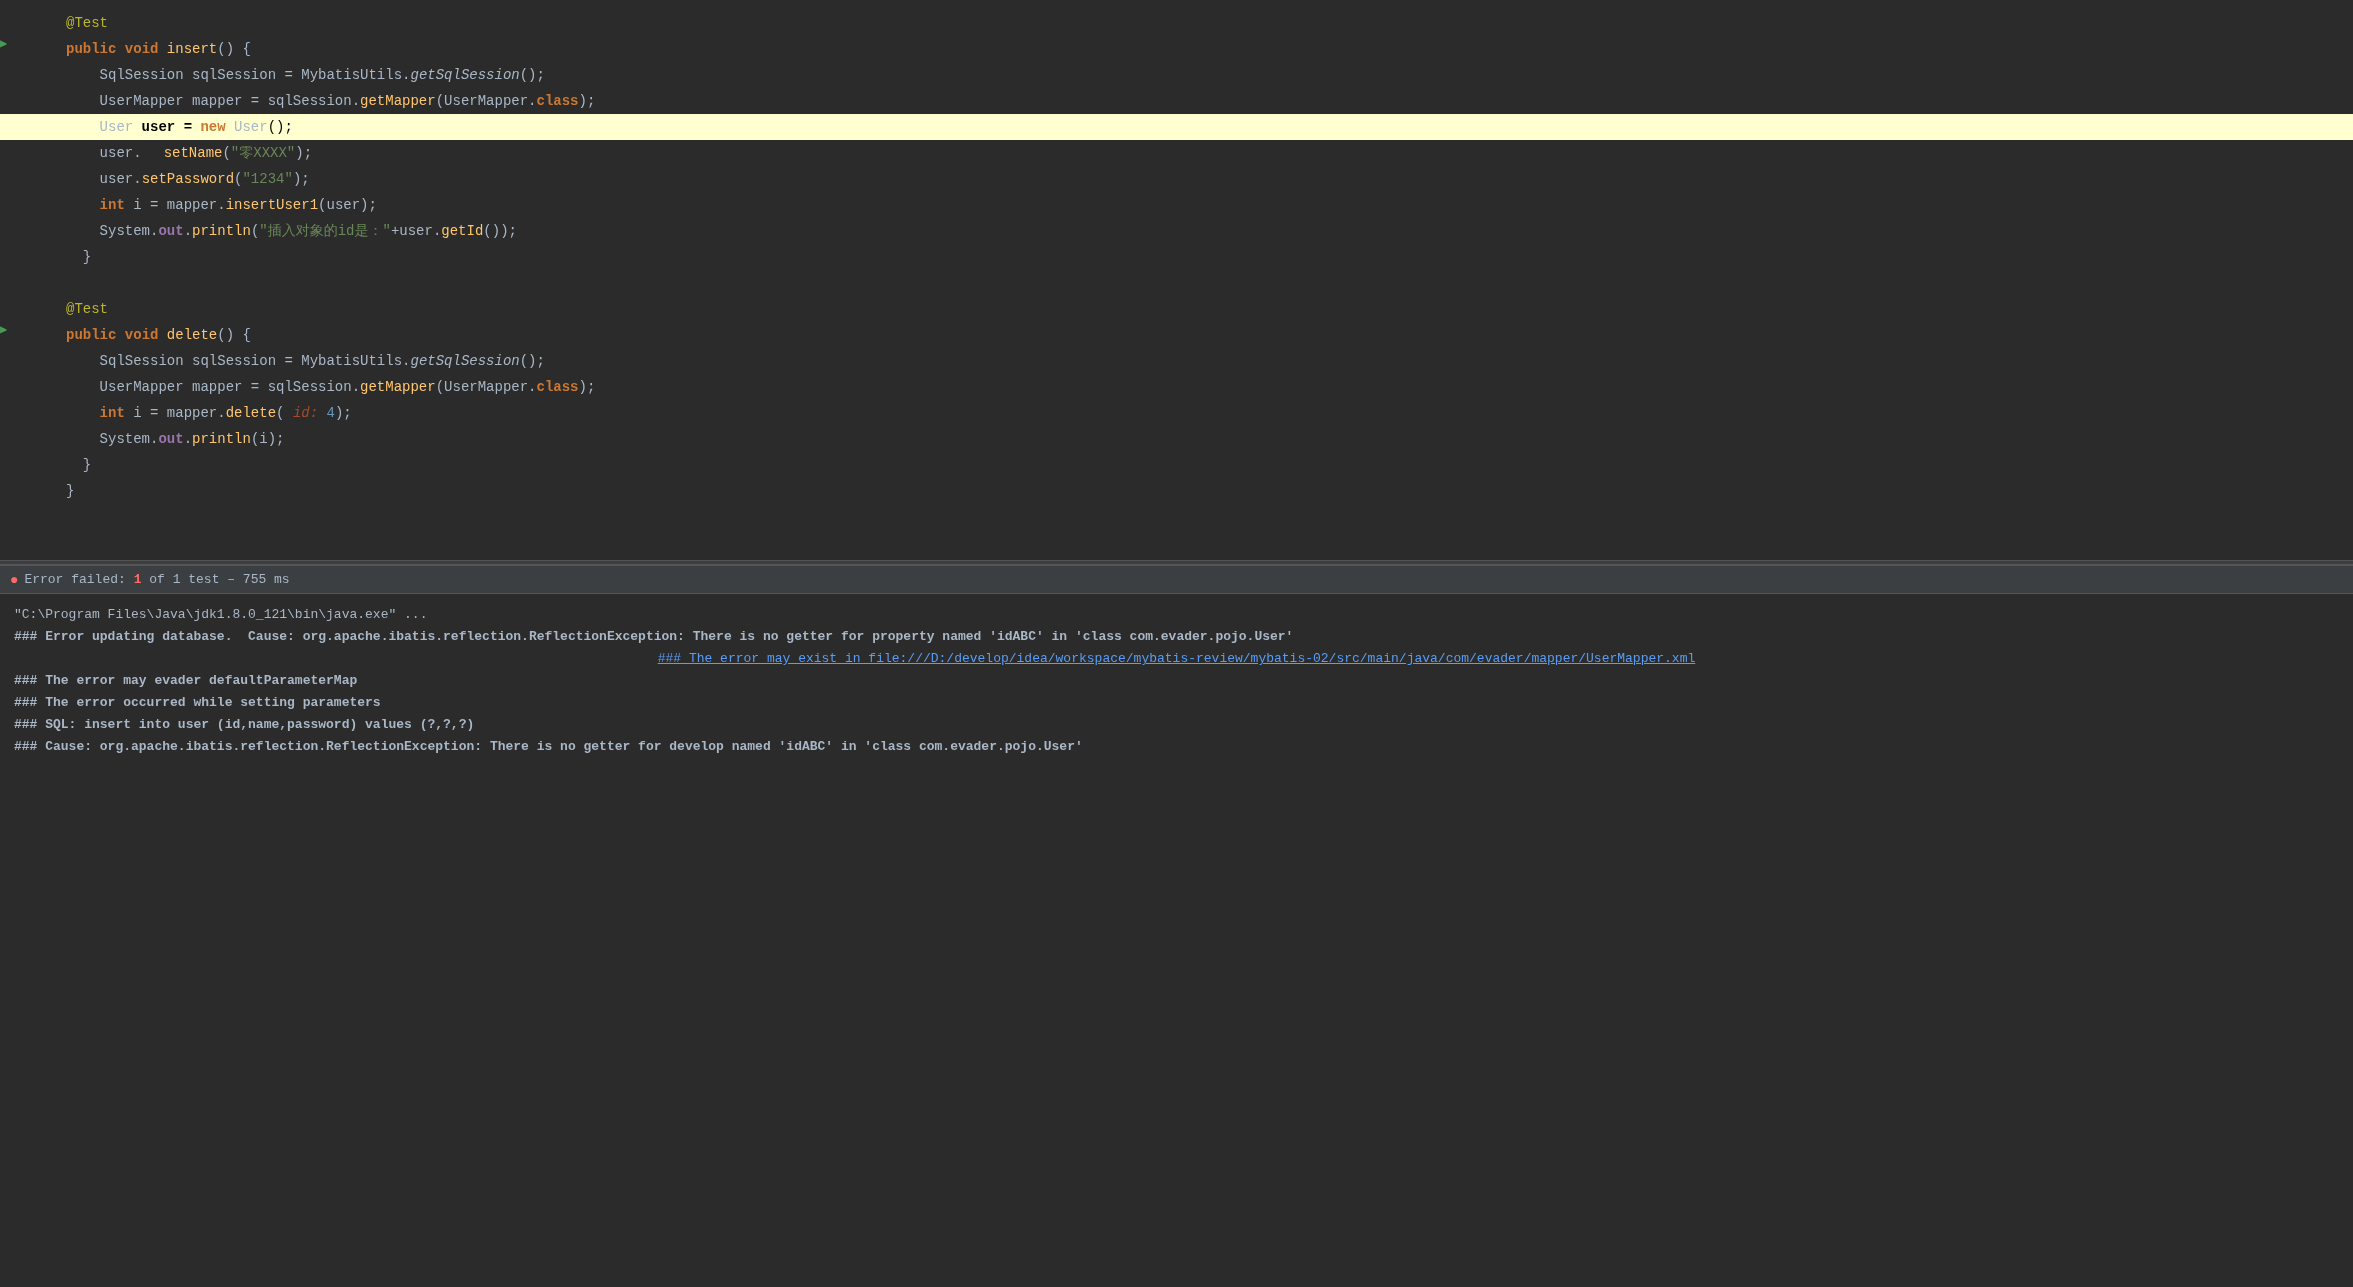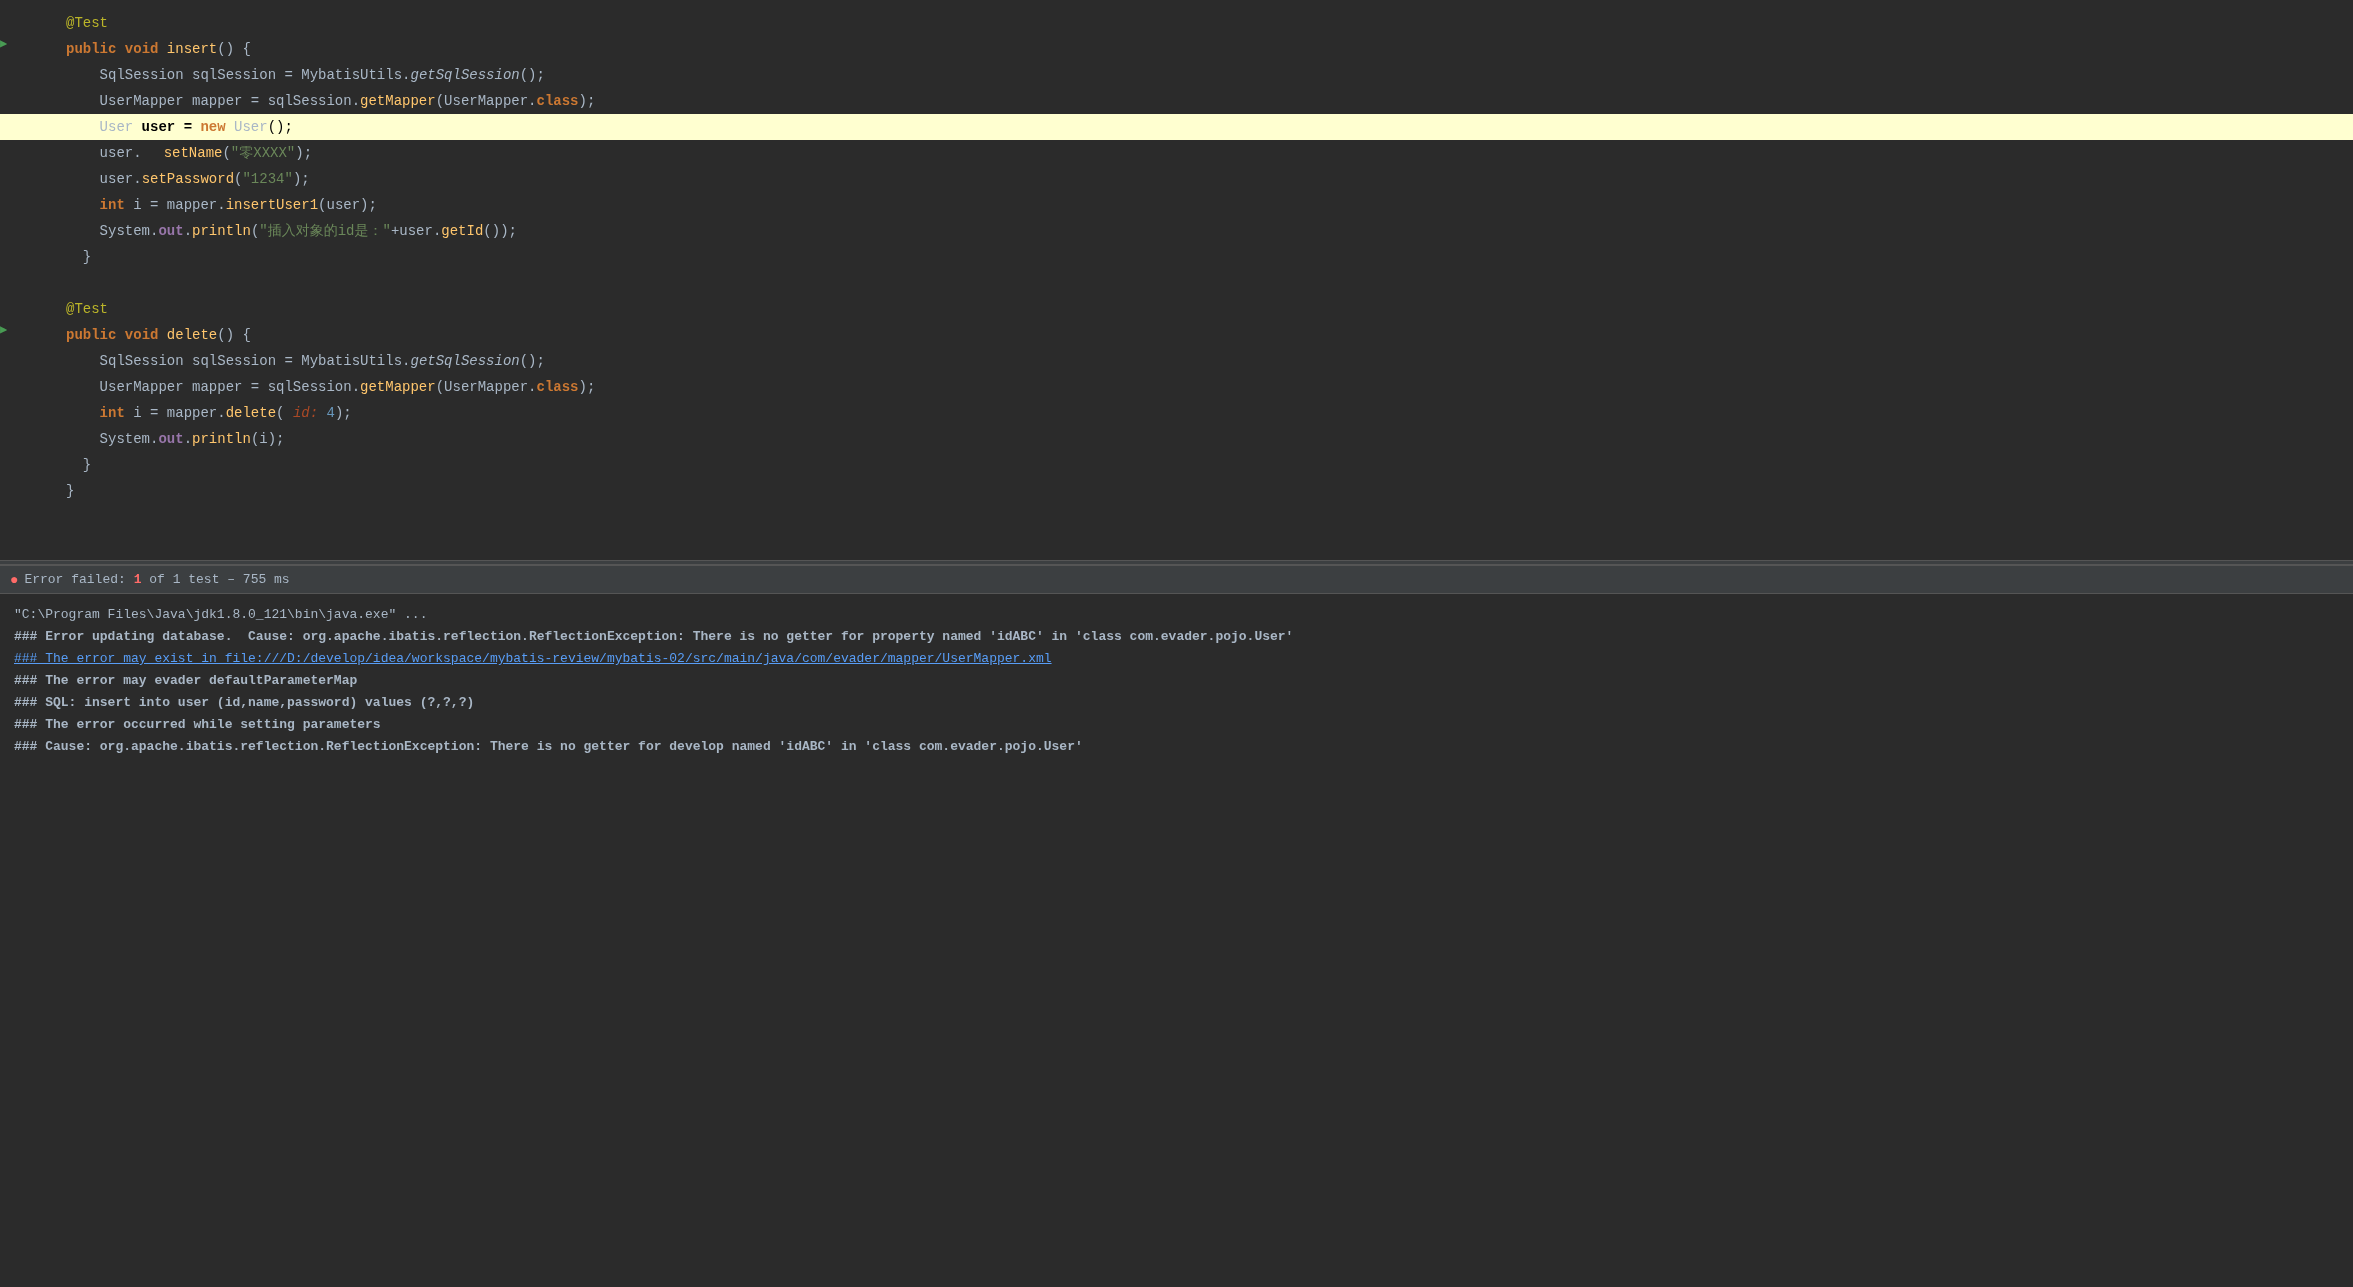--- a/index.html
+++ b/index.html
@@ -115,20 +115,21 @@
 
     .output-line.error-detail {
       color: #a9b7c6;
       font-weight: bold;
     }
 
     .output-line.link {
       color: #589df6;
       text-decoration: underline;
       cursor: pointer;
+      text-align: center;
     }
 
     .divider {
       height: 5px;
       background: #3c3f41;
       border-top: 1px solid #555;
       border-bottom: 1px solid #555;
       cursor: row-resize;
     }
 
@@ -235,17 +236,17 @@
     <span class="status-text">
       <span>Error failed: </span><span class="error-count">1</span><span> of 1 test – 755 ms</span>
     </span>
   </div>
   <div class="output-area" id="output-lines">
   <div class="output-line cmd">"C:\Program Files\Java\jdk1.8.0_121\bin\java.exe" ...</div>
       <div class="output-line blank"></div>
       <div class="output-line error-detail">### Error updating database.  Cause: org.apache.ibatis.reflection.ReflectionException: There is no getter for property named 'idABC' in 'class com.evader.pojo.User'</div>
       <div class="output-line link">### The error may exist in file:///D:/develop/idea/workspace/mybatis-review/mybatis-02/src/main/java/com/evader/mapper/UserMapper.xml</div>
       <div class="output-line error-detail">### The error may evader defaultParameterMap</div>
+      <div class="output-line error-detail">### The error occurred while setting parameters</div>
       <div class="output-line error-detail">### SQL: insert into user (id,name,password) values (?,?,?)</div>
-      <div class="output-line error-detail">### The error occurred while setting parameters</div>
       <div class="output-line error-detail">### Cause: org.apache.ibatis.reflection.ReflectionException: There is no getter for develop named 'idABC' in 'class com.evader.pojo.User'</div>
     </div>
 </div>
 
 </body></html>

